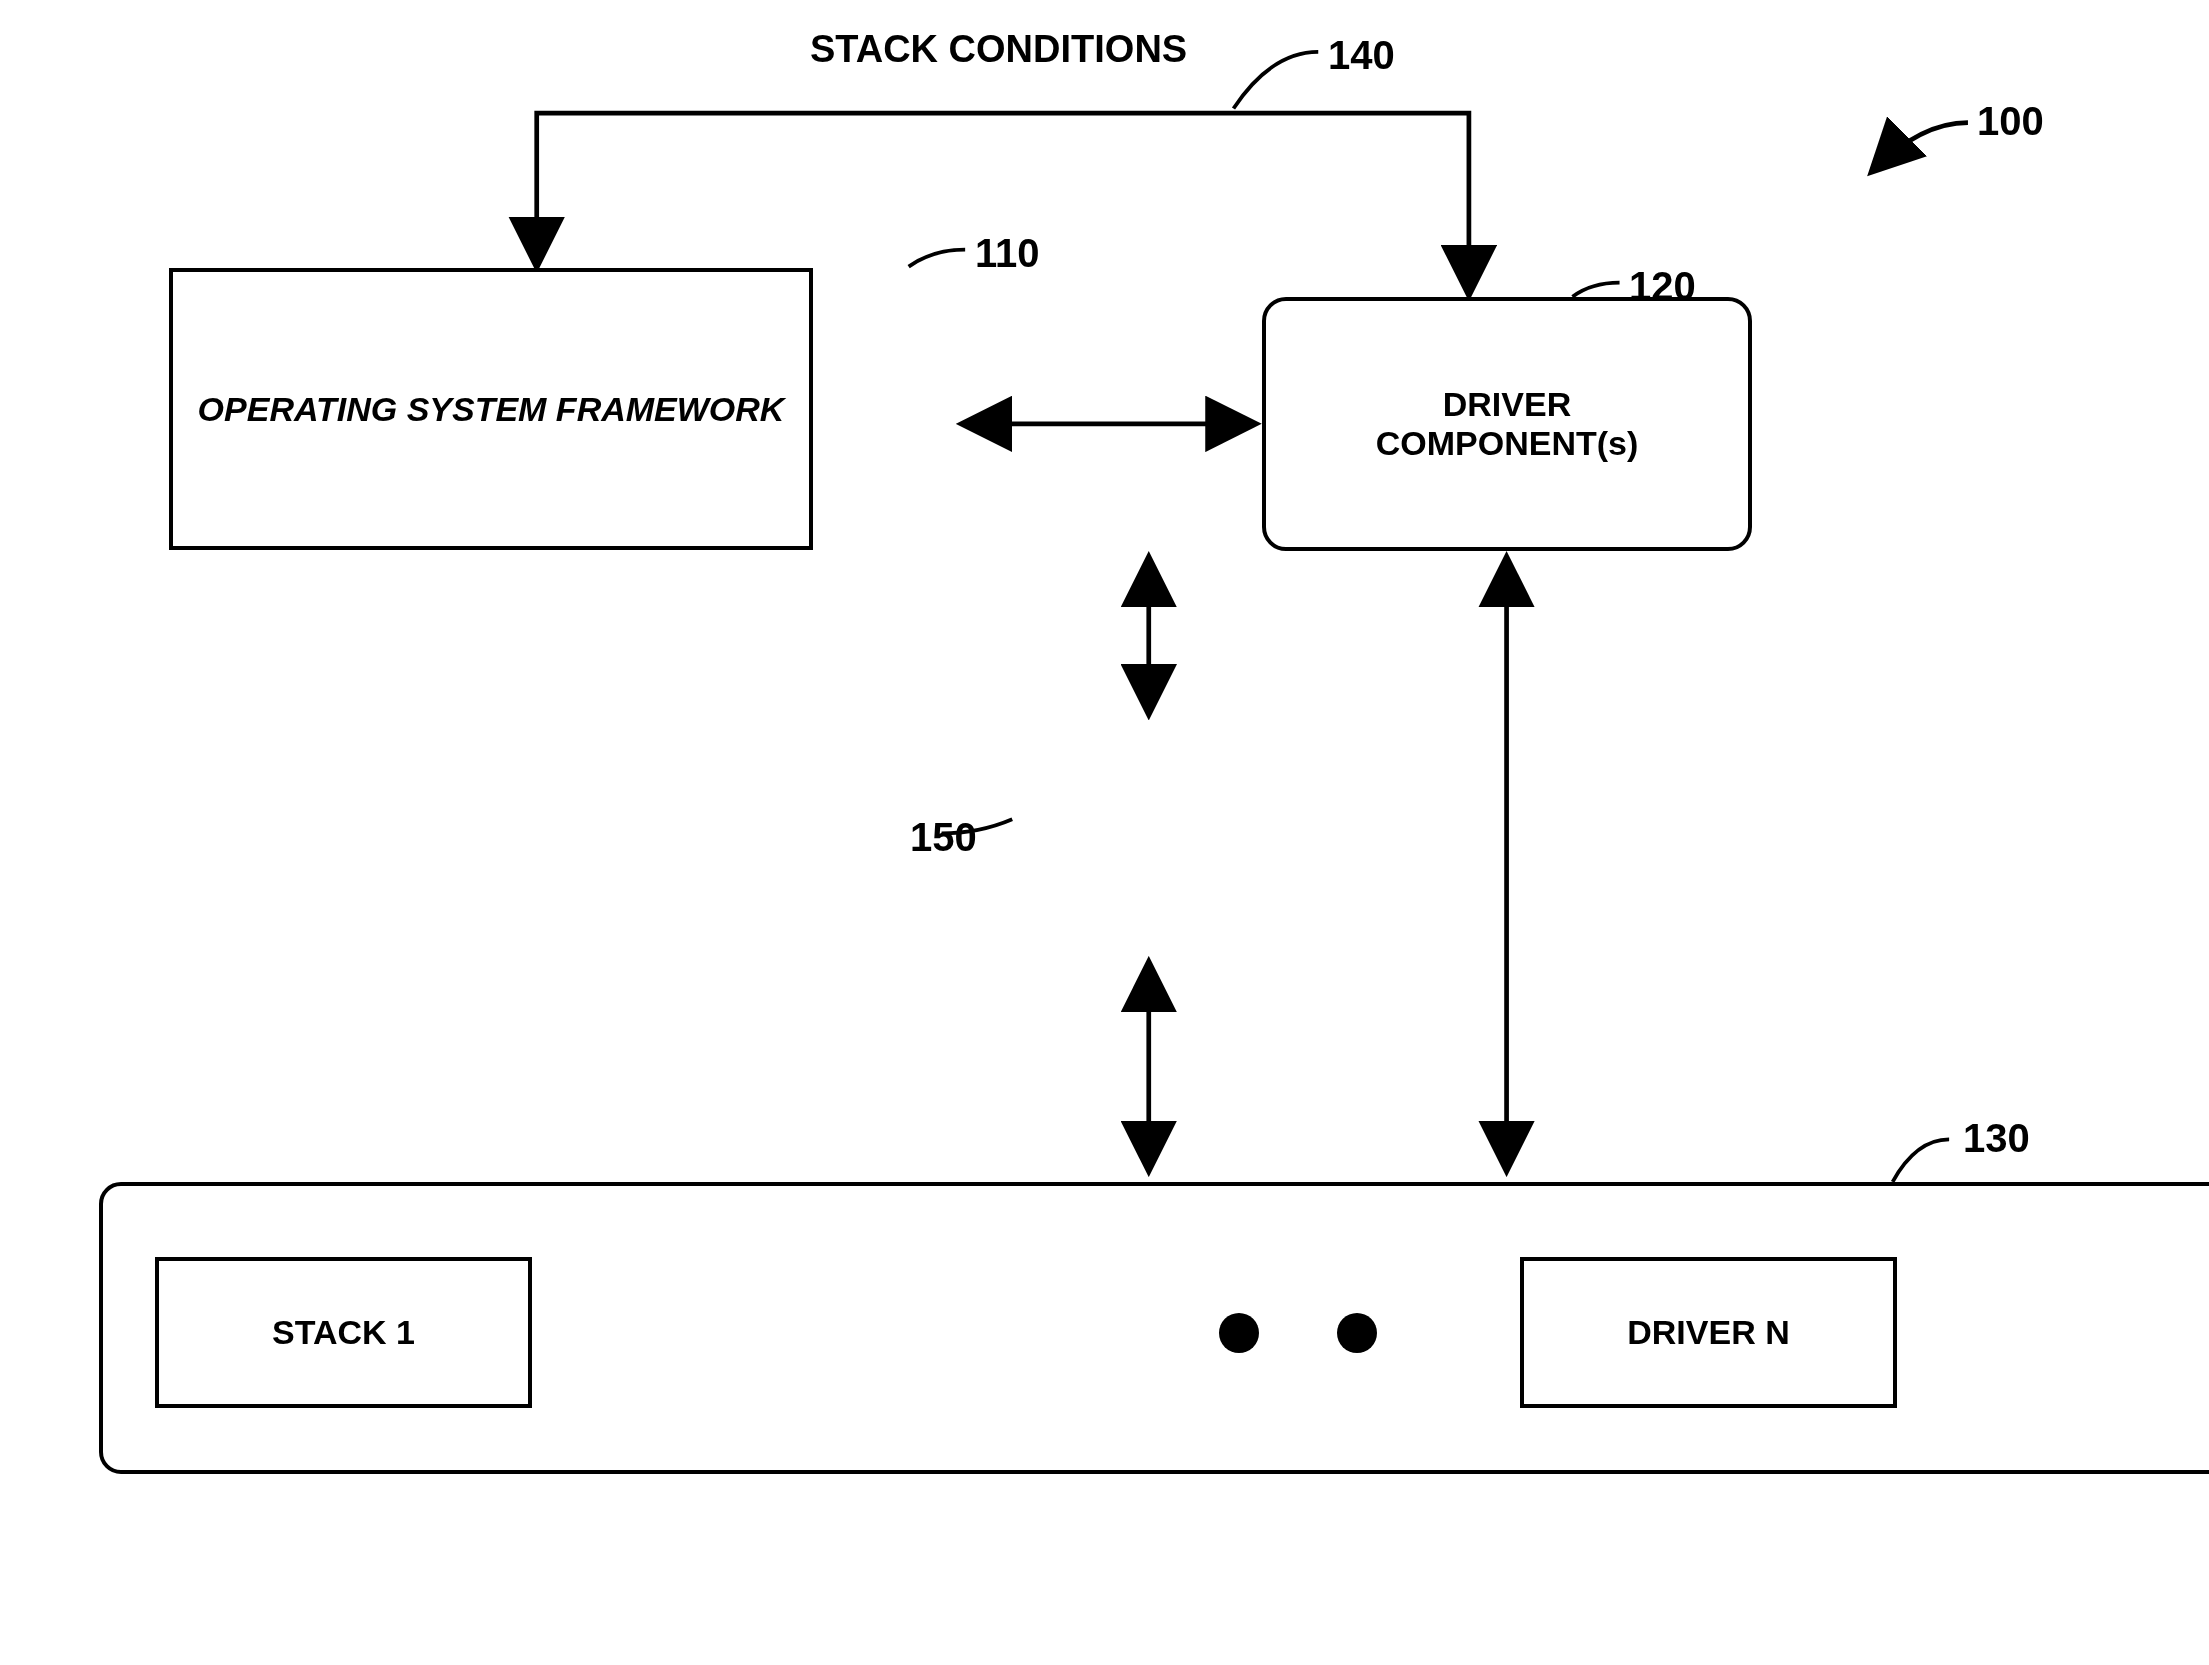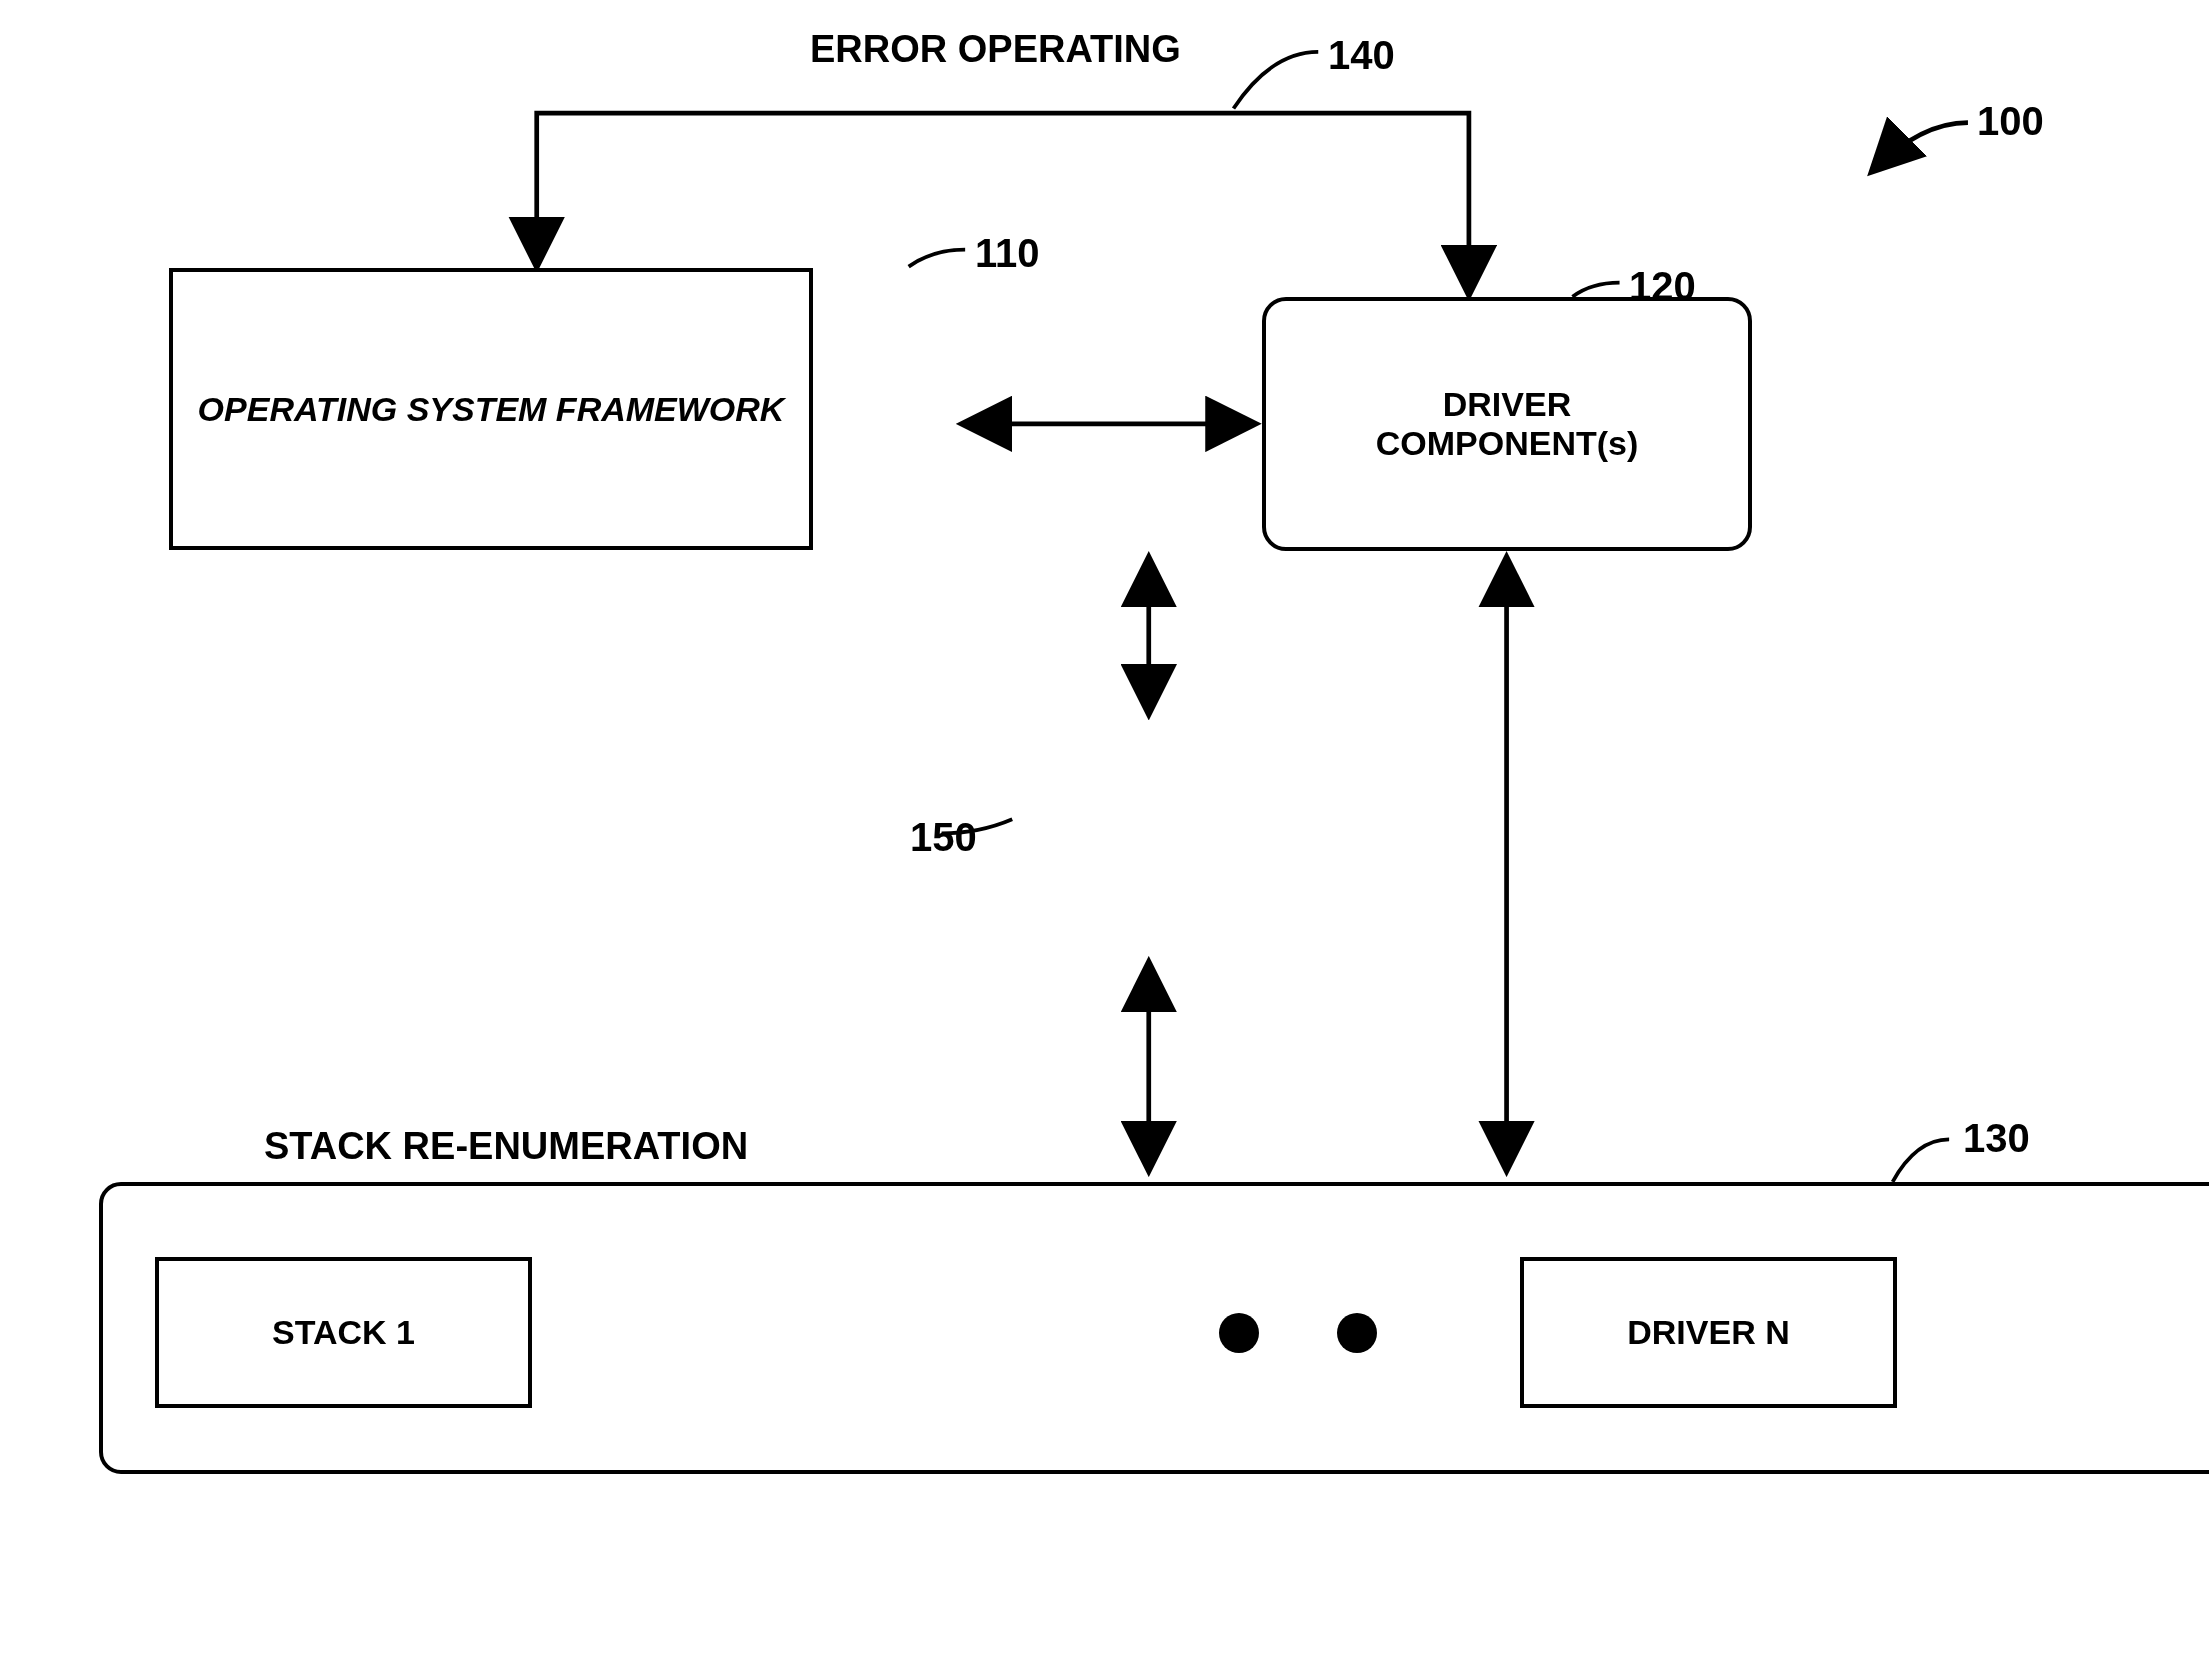--- a/index.html
+++ b/index.html
@@ -100,21 +100,21 @@
 
     <path d="M 1000 885 Q 1040 885 1075 870" stroke="black" stroke-width="4" fill="none"></path>
 
     <line x1="1220" y1="1025" x2="1220" y2="1240" stroke="black" stroke-width="5" marker-start="url(#arrowhead-start)" marker-end="url(#arrowhead)"></line>
 
     <line x1="1600" y1="595" x2="1600" y2="1240" stroke="black" stroke-width="5" marker-start="url(#arrowhead-start)" marker-end="url(#arrowhead)"></line>
 
     <path d="M 2070 1210 Q 2035 1210 2010 1255" stroke="black" stroke-width="4" fill="none"></path>
   </svg>
 
-  <div class="label" style="left: 810px; top: 28px;">ERROR OPERATING</div>
+  <div class="label" style="left: 810px; top: 28px;">STACK CONDITIONS</div>
 
   <div class="ref-label" style="left: 1328px; top: 33px;">140</div>
 
   <div class="ref-label" style="left: 1977px; top: 99px;">100</div>
 
   <div class="ref-label" style="left: 975px; top: 231px;">110</div>
 
   <div class="ref-label" style="left: 1629px; top: 264px;">120</div>
 
   <div class="box" style="left: 169px; top: 268px; width: 644px; height: 282px; font-style: italic;">
@@ -124,21 +124,20 @@
   <div class="box" style="left: 1262px; top: 297px; width: 490px; height: 254px; border-radius: 24px;">
     <div>
       <div>DRIVER</div>
       <div>COMPONENT(s)</div>
     </div>
   </div>
 
   <div class="ref-label" style="left: 866px; top: 815px; margin-left: 44px;">150</div>
 
 
-  <div class="label" style="left: 264px; top: 1125px;">STACK RE-ENUMERATION</div>
 
   <div class="ref-label" style="left: 1963px; top: 1116px;">130</div>
 
   <div class="stack-container" style="left: 99px; top: 1182px; width: 2136px; height: 292px; border-radius: 22px;">
 
     <div class="stack-box" style="left: 52px; top: 71px; width: 377px; height: 151px;">
       <span>STACK 1</span>
     </div>
 
 

